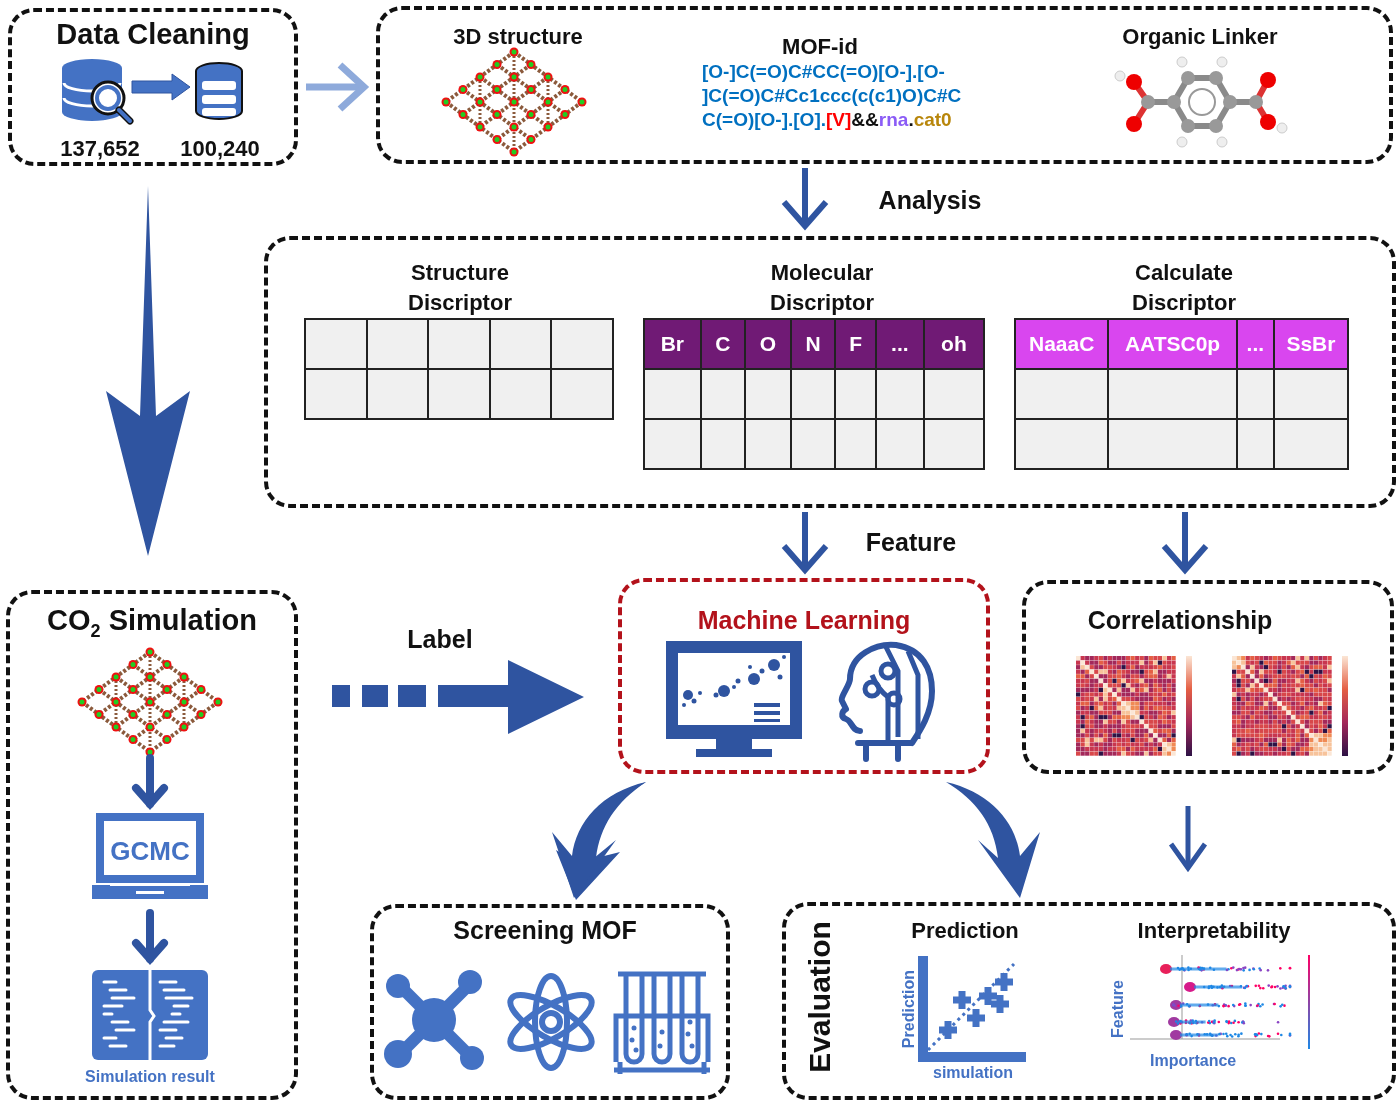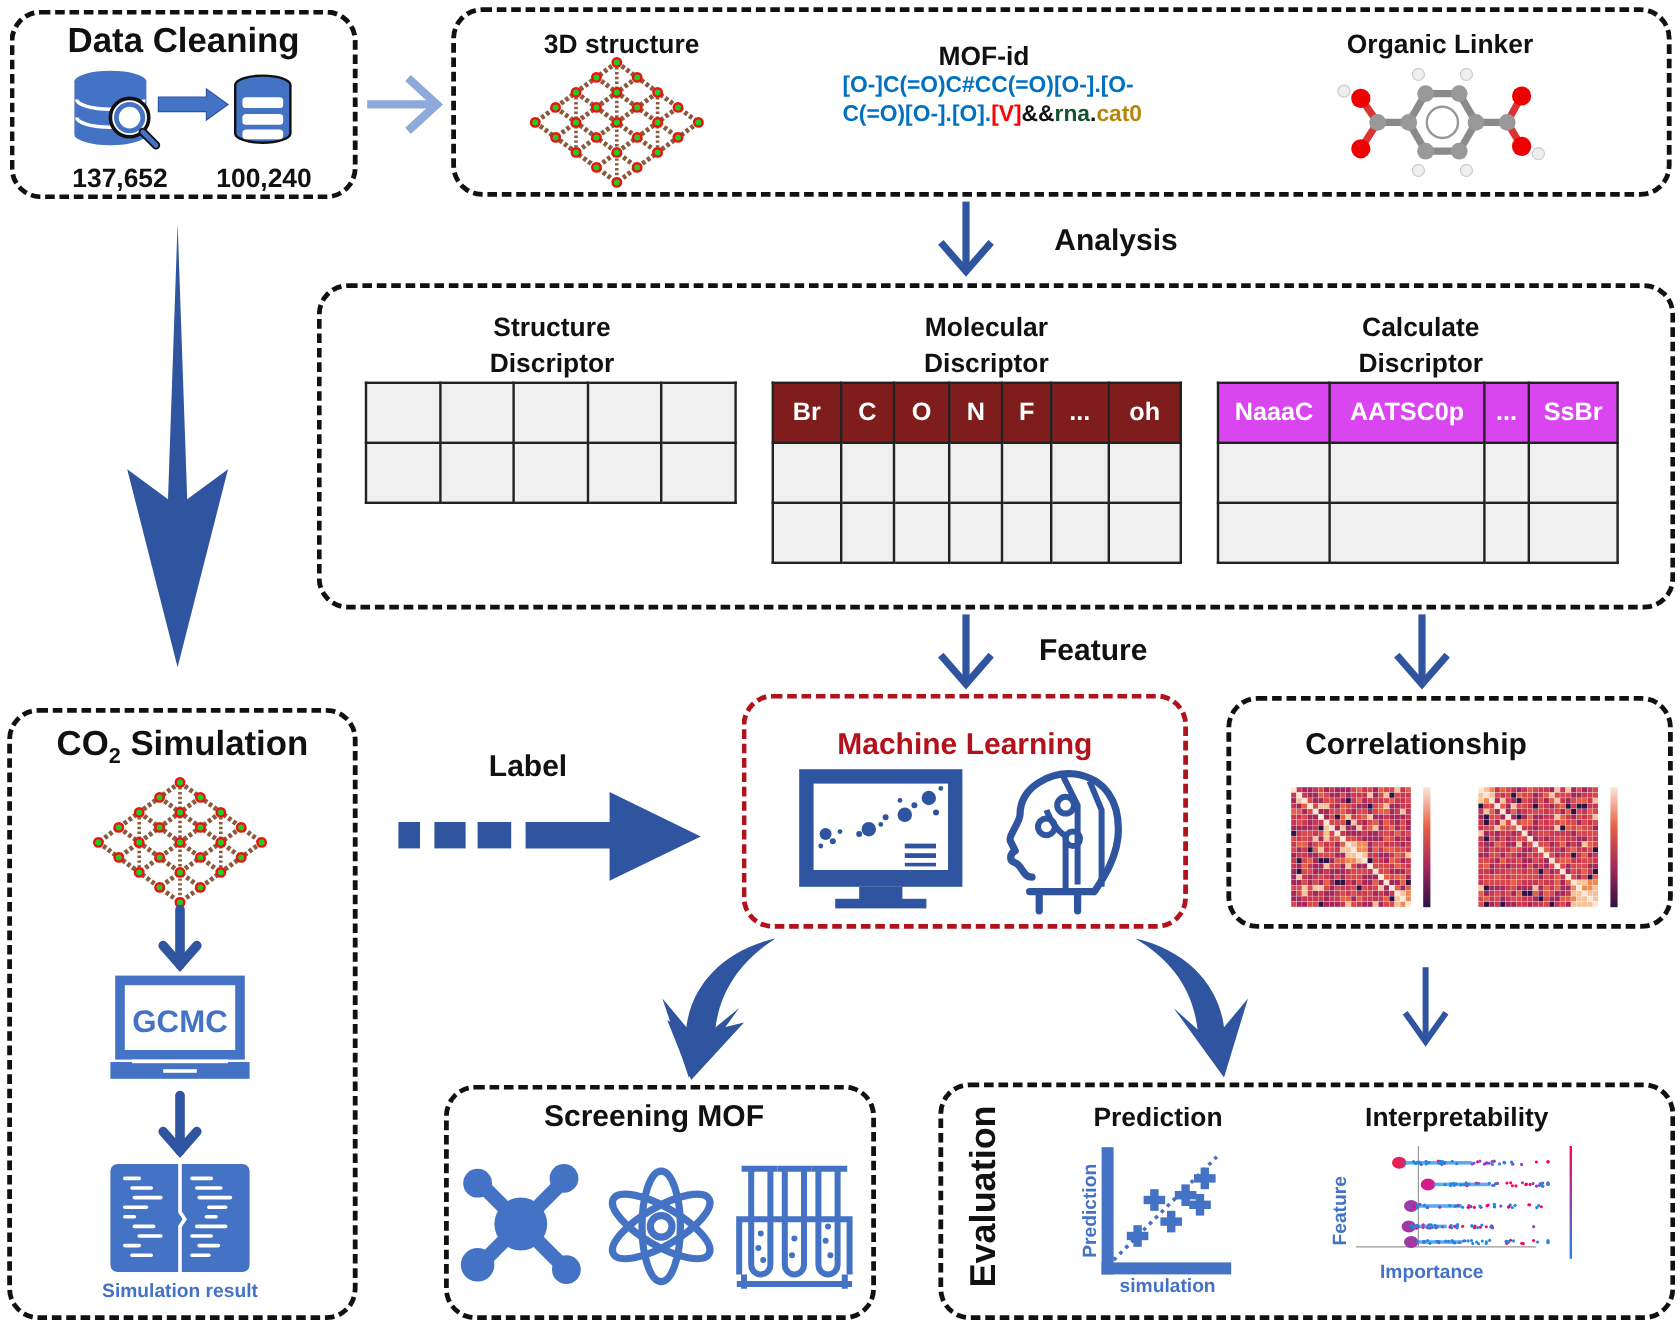--- a/index.html
+++ b/index.html
@@ -8,26 +8,26 @@
   .box { position:absolute; border:4px dashed #111; border-radius:26px; box-sizing:border-box; }
   .box.red { border-color:#b3121b; }
   .title { position:absolute; font-weight:bold; text-align:center; white-space:nowrap; }
   .t30 { font-size:29px; }
   .t26 { font-size:25px; }
   .t22 { font-size:22px;text-align:center; }
   table.desc { border-collapse:collapse; position:absolute; }
   table.desc td { border:2px solid #222; background:#f0f0f0; height:48px; padding:0; }
   table.desc th { border:2px solid #222; color:#fff; font-size:21px; font-weight:bold; height:48px; padding:0 6px; text-align:center; }
   .blue-h th { background:#4472c4; }
-  .green-h th { background:#7f1d1d; }
+  .green-h th { background:#701a75; }
   .orange-h th { background:#d946ef; font-size:19px; }
   .smiles { position:absolute; color:#0070c0; font-size:19px; font-weight:bold; line-height:24px; width:300px; }
   .smiles .v { color:#ff0000; }
   .smiles .amp { color:#111; }
-  .smiles .rna { color:#14532d;text-align:right; }
+  .smiles .rna { color:#8b5cf6;text-align:right; }
   .smiles .cat { color:#b8860b; }
   svg { position:absolute; overflow:visible; }
   .bluetext { color:#4472c4; font-weight:bold; position:absolute; white-space:nowrap; }
 </style>
 </head>
 <body>
 
 <div class="box" style="left:8px;top:8px;width:290px;height:158px;"></div>
 <div class="title t30" style="left:8px;top:18px;width:290px;">Data Cleaning</div>
 <svg style="left:60px;top:58px;" width="80" height="66" viewBox="0 0 80 66">
@@ -123,20 +123,21 @@
       <circle cx="87" cy="89.5" r="4.5" fill="#e11"></circle>
       <circle cx="87" cy="89.5" r="2.5" fill="#2c2"></circle>
       <circle cx="70" cy="102" r="4.5" fill="#e11"></circle>
       <circle cx="70" cy="102" r="2.5" fill="#2c2"></circle>
     </g>
   </svg>
 
 <div class="title t22" style="left:760px;top:24px;width:120px;margin-top:10px;">MOF-id</div>
 <div class="smiles" style="left:702px;top:60px;">
   <div>[O-]C(=O)C#CC(=O)[O-].[O-</div>
+  <div>]C(=O)C#Cc1ccc(c(c1)O)C#C</div>
   <div><span>C(=O)[O-].[O].</span><span class="v">[V]</span><span class="amp">&amp;&amp;</span><span class="rna">rna</span><span class="amp">.</span><span class="cat">cat0</span></div>
 </div>
 
 <div class="title t22" style="left:1100px;top:24px;width:200px;">Organic Linker</div>
 <svg style="left:1112px;top:52px;" width="180" height="100" viewBox="0 0 180 100">
   <g stroke="#8a8a8a" stroke-width="6" stroke-linecap="round">
     <line x1="62" y1="50" x2="76" y2="26"></line>
       <line x1="76" y1="26" x2="104" y2="26"></line>
     <line x1="104" y1="26" x2="118" y2="50"></line>
       <line x1="118" y1="50" x2="104" y2="74"></line>

